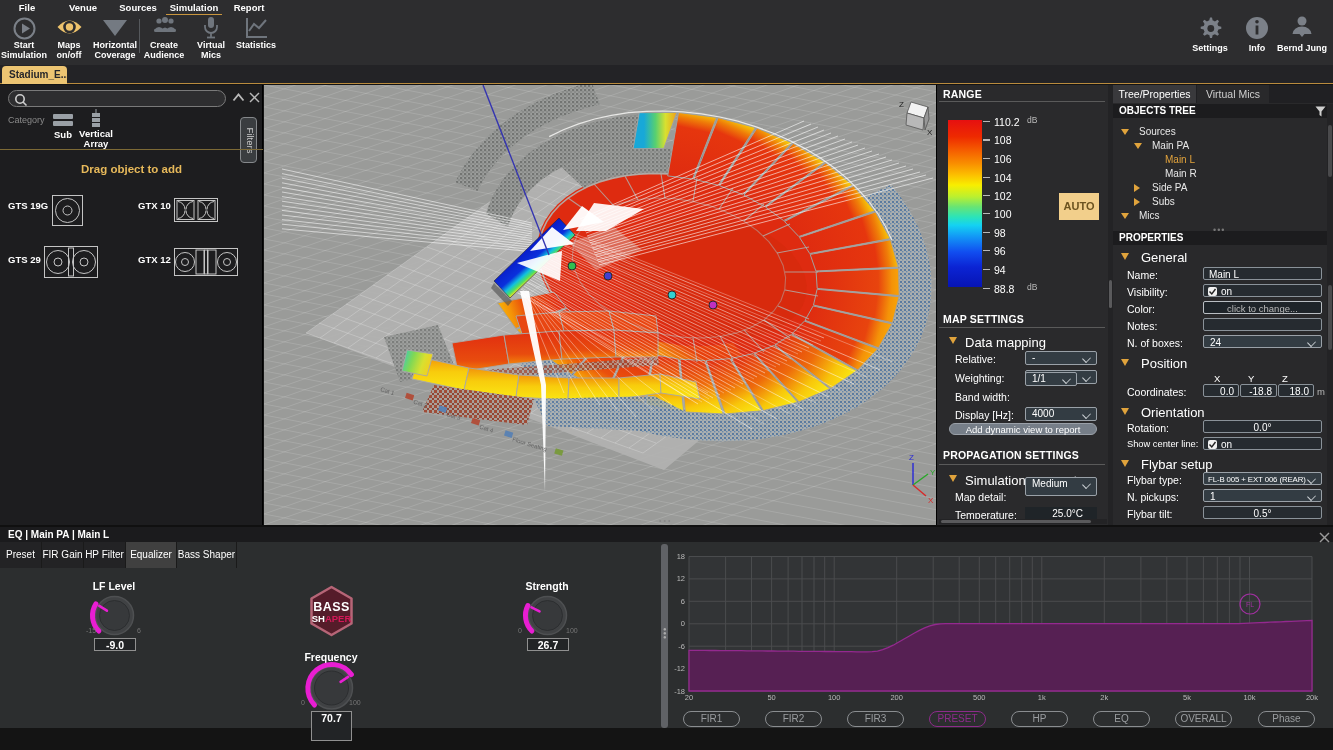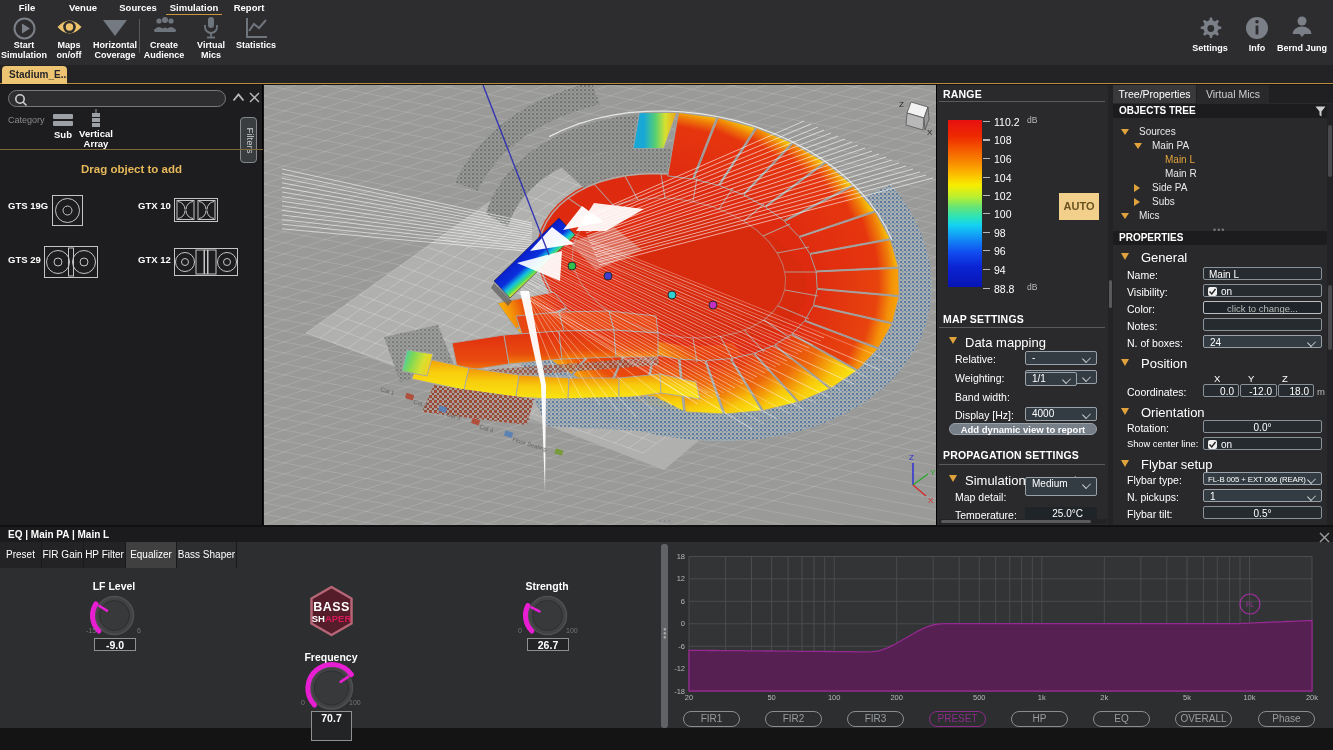--- a/index.html
+++ b/index.html
@@ -795,21 +795,21 @@
       <div class="tri" style="left:12px;top:252px"></div>
       <div class="sect" style="left:28px;top:250px">Data mapping</div>
       <div class="rowlab" style="left:18px;top:268px">Relative:</div>
       <div class="dd" style="left:88px;top:266px;width:72px;height:14px">-<div class="chev"></div></div>
       <div class="rowlab" style="left:18px;top:287px">Weighting:</div>
       <div class="dd" style="left:88px;top:285px;width:72px;height:14px">Z(ero)<div class="chev"></div></div>
       <div class="rowlab" style="left:18px;top:306px">Band width:</div>
       <div class="dd" style="left:88px;top:287px;width:52px;height:14px">1/1<div class="chev"></div></div>
       <div class="rowlab" style="left:18px;top:324px">Display [Hz]:</div>
       <div class="dd" style="left:88px;top:322px;width:72px;height:14px">4000<div class="chev"></div></div>
-      <div class="abs" style="left:12px;top:338px;width:148px;height:12px;background:#767e88;border:1px solid #9aa0a8;border-radius:6px;color:#fff;font-size:9.5px;font-weight:bold;text-align:center;line-height:11px">Add dynamic view to report</div>
+      <div class="abs" style="left:12px;top:338px;width:148px;height:12px;background:#767e88;border:1px solid #9aa0a8;border-radius:6px;color:#fff;font-size:9.5px;font-weight:normal;text-align:center;line-height:11px">Add dynamic view to report</div>
       <div class="hdr" style="left:6px;top:364px">PROPAGATION SETTINGS</div>
       <div class="hline" style="left:2px;top:379px;width:166px"></div>
       <div class="tri" style="left:12px;top:390px"></div>
       <div class="sect" style="left:28px;top:388px">Simulation parameters</div>
       <div class="rowlab" style="left:18px;top:406px">Map detail:</div>
       <div class="dd" style="left:88px;top:392px;width:72px;height:19px">Medium<div class="chev"></div></div>
       <div class="rowlab" style="left:18px;top:424px">Temperature:</div>
       <div class="abs" style="left:88px;top:422px;width:72px;height:14px;background:#1f2428;color:#fff;font-size:10px;text-align:right;line-height:14px;padding-right:14px">25.0°C</div>
       <div class="abs" style="left:171px;top:0;width:5px;height:440px;background:#232325"></div>
       <div class="abs" style="left:172px;top:195px;width:3px;height:28px;background:#5a5a5c;border-radius:2px"></div>
@@ -854,21 +854,21 @@
       <div class="vbox" style="left:90px;top:233px;width:119px;height:13px;line-height:13px;"></div>
       <div class="rowlab" style="left:14px;top:252px">N. of boxes:</div>
       <div class="dd" style="left:90px;top:250px;width:119px;height:13px;line-height:13px">24<div class="chev"></div></div>
       <div class="tri" style="left:8px;top:274px"></div>
       <div class="sect" style="left:28px;top:271px">Position</div>
       <div class="abs" style="left:101px;top:288px;color:#fff;font-size:9.5px">X</div>
       <div class="abs" style="left:135px;top:288px;color:#fff;font-size:9.5px">Y</div>
       <div class="abs" style="left:169px;top:288px;color:#fff;font-size:9.5px">Z</div>
       <div class="rowlab" style="left:14px;top:301px">Coordinates:</div>
       <div class="vbox" style="left:90px;top:299px;width:36px;height:13px;line-height:13px;text-align:right;padding-right:4px">0.0</div>
-      <div class="vbox" style="left:127px;top:299px;width:37px;height:13px;line-height:13px;text-align:right;padding-right:4px">-12.0</div>
+      <div class="vbox" style="left:127px;top:299px;width:37px;height:13px;line-height:13px;text-align:right;padding-right:4px">-18.8</div>
       <div class="vbox" style="left:165px;top:299px;width:36px;height:13px;line-height:13px;text-align:right;padding-right:4px">18.0</div>
       <div class="abs" style="left:204px;top:301px;color:#b9b9b9;font-size:9.5px">m</div>
       <div class="tri" style="left:8px;top:323px"></div>
       <div class="sect" style="left:28px;top:320px">Orientation</div>
       <div class="rowlab" style="left:14px;top:337px">Rotation:</div>
       <div class="vbox" style="left:90px;top:335px;width:119px;height:13px;line-height:13px;">
         <span style="display:block;text-align:center">0.0°</span>
       </div>
       <div class="rowlab" style="left:14px;top:354px;font-size:9.3px">Show center line:</div>
       <div class="vbox" style="left:90px;top:352px;width:119px;height:13px;line-height:13px;"><span style="display:inline-block;width:9px;height:9px;background:#f0f0f0;border-radius:2px;margin:2px 4px 0 4px;position:relative"><svg width="9" height="9" viewBox="0 0 9 9" style="position:absolute;left:0;top:0">

